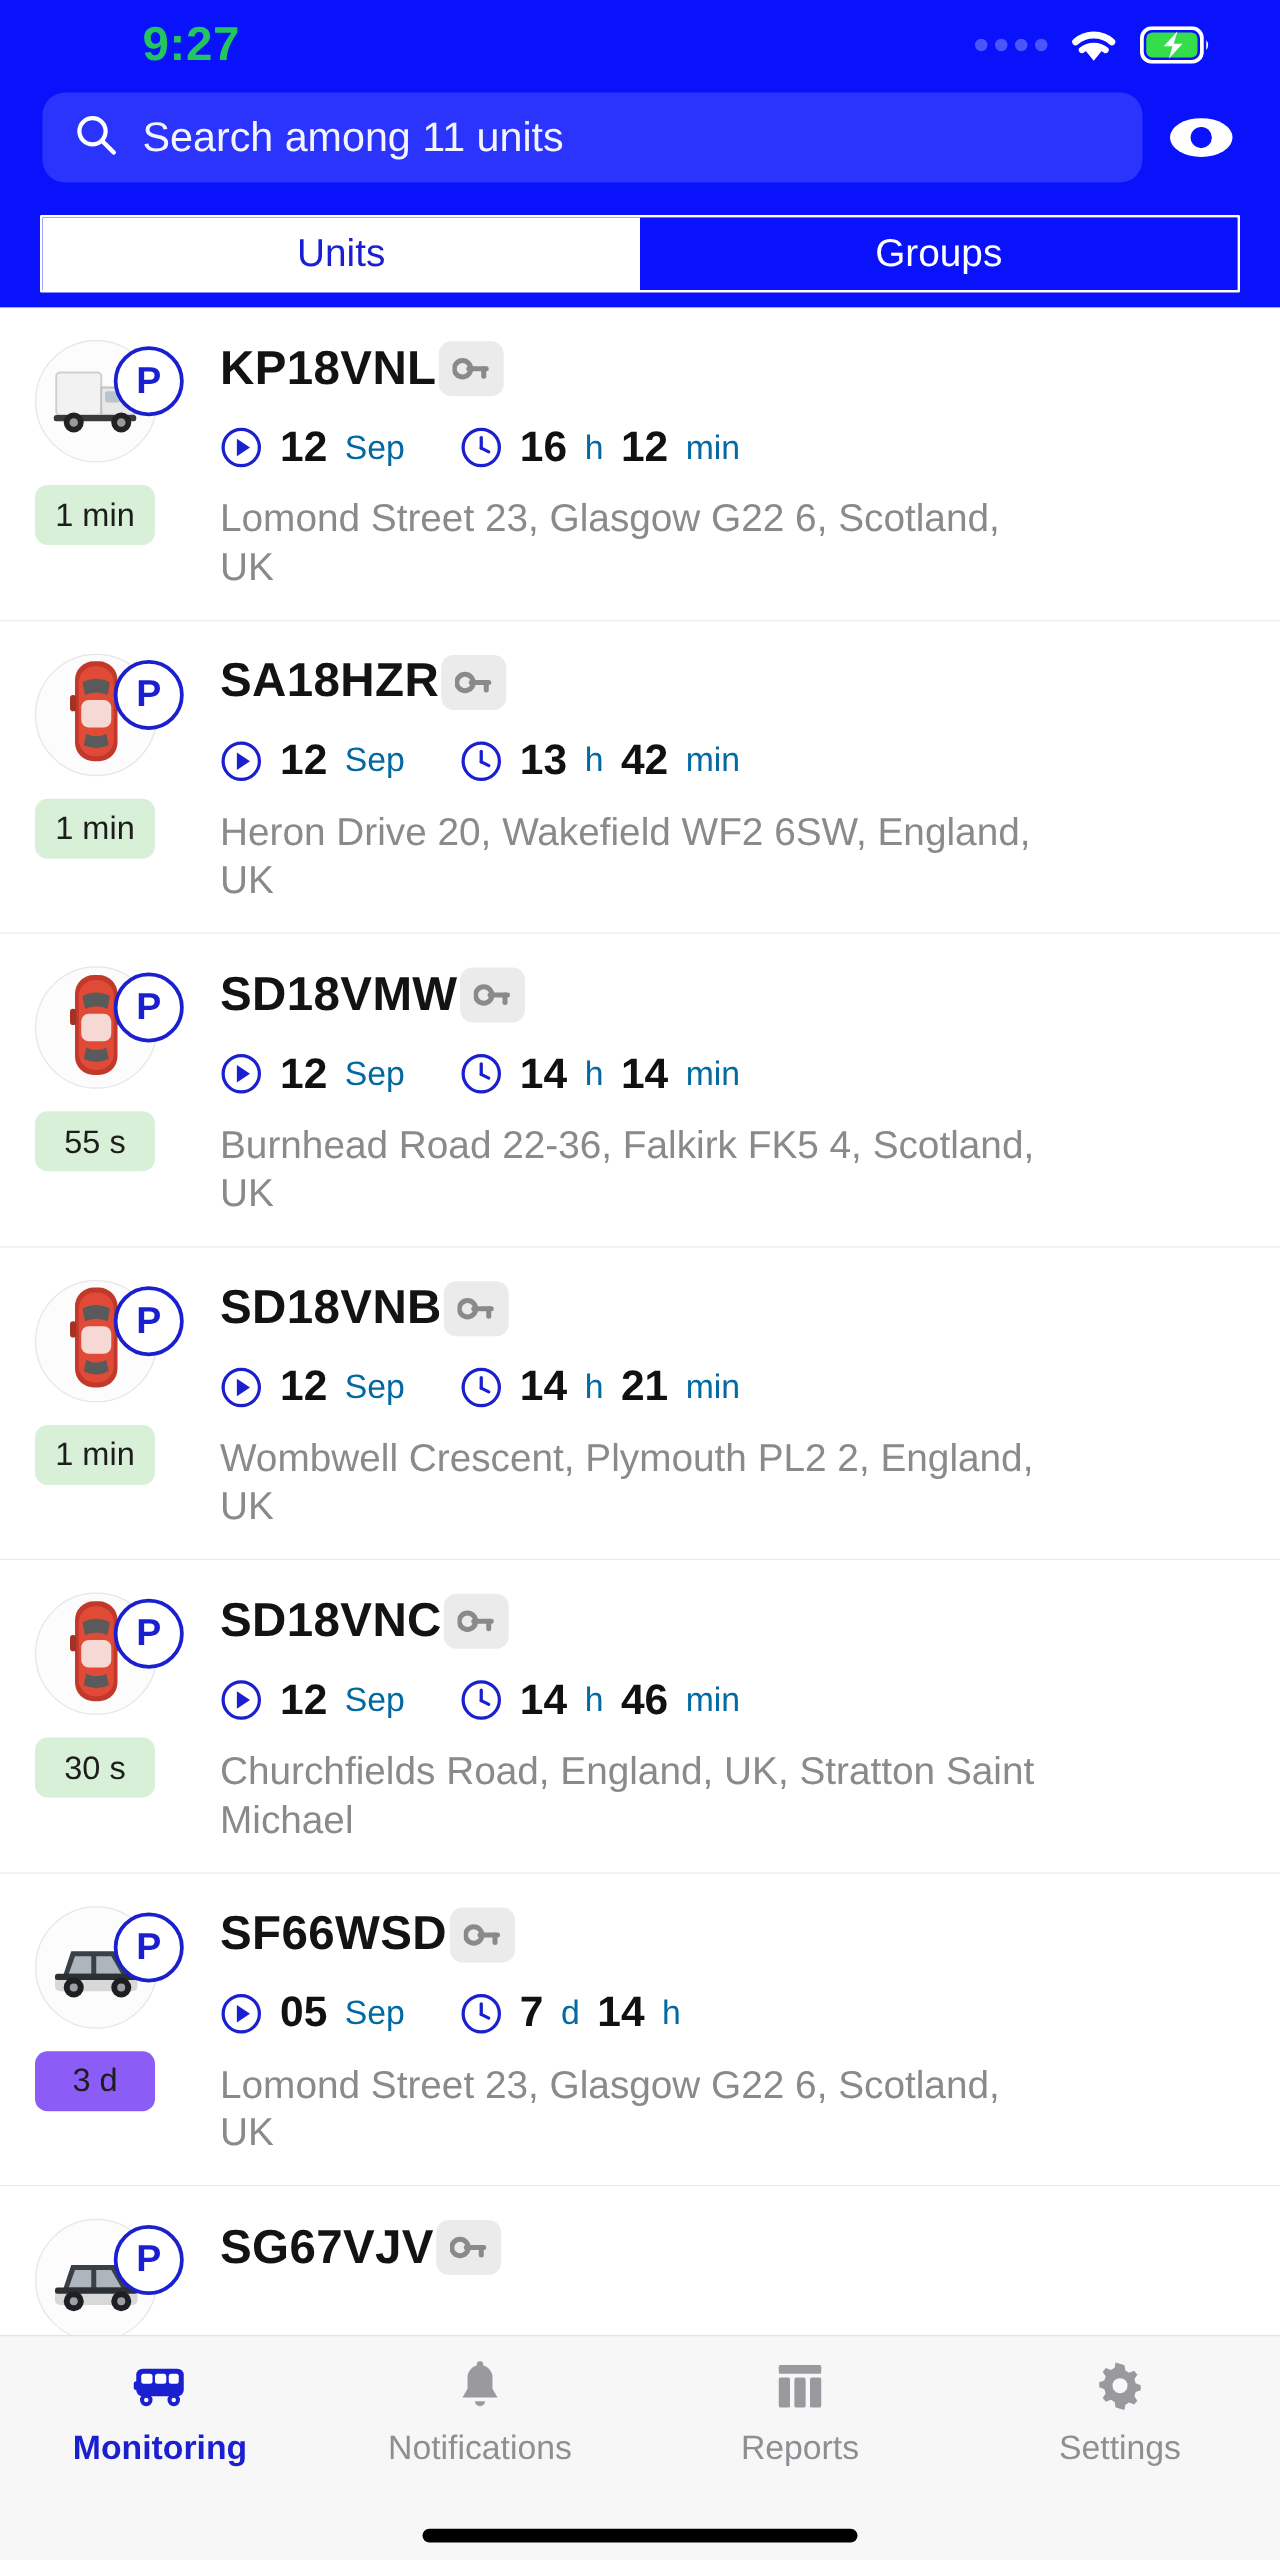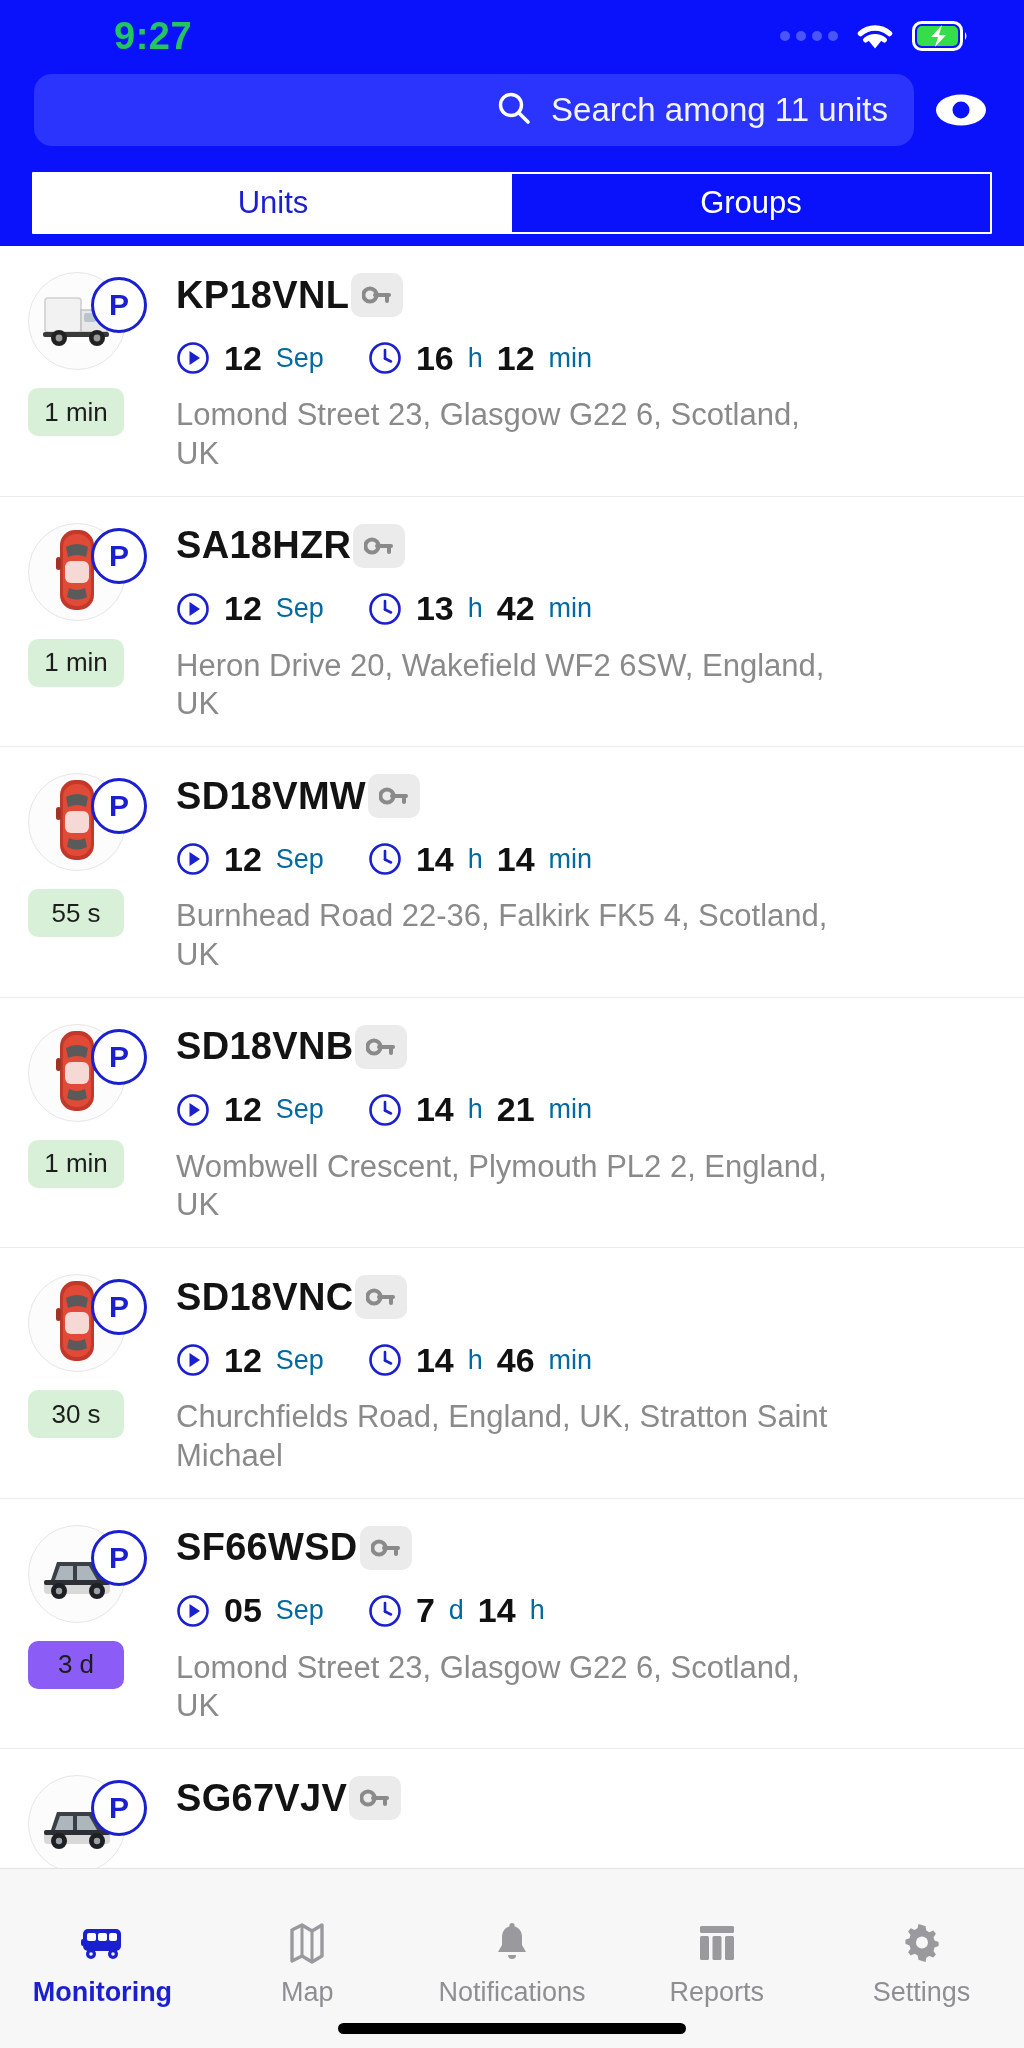--- a/index.html
+++ b/index.html
@@ -50,21 +50,20 @@
   }
   .searchbar {
     flex:1;
     height:72px;
     background:#2a34fc;
     border-radius:18px;
     display:flex;
     align-items:center;
     padding:0 26px;
     gap:20px;
-    justify-content:flex-end;
   }
   .search-icon { flex:0 0 auto; }
   .search-placeholder {
     color:#ffffff;
     font-size:33px;
     opacity:.95;
     white-space:nowrap;
   }
   .eye-btn {
     width:58px; height:58px;
@@ -192,21 +191,20 @@
     height:180px;
     background:#f7f7f7;
     border-top:1px solid #e2e2e2;
     display:flex;
     flex-direction:column;
   }
   .tabs {
     display:flex;
     flex:1;
     padding-top:16px;
-    align-items:flex-end;
   }
   .tab {
     flex:1;
     display:flex;
     flex-direction:column;
     align-items:center;
     gap:10px;
     cursor:pointer;
   }
   .tab-icon { height:48px; display:flex; align-items:center; justify-content:center; }
@@ -651,29 +649,20 @@
       <circle cx="12" cy="31" r="5" fill="#1a1fd0"></circle>
             <circle cx="12" cy="31" r="1.8" fill="#f7f7f7"></circle>
       <circle cx="34" cy="31" r="5" fill="#1a1fd0"></circle>
             <circle cx="34" cy="31" r="1.8" fill="#f7f7f7"></circle>
     </svg>
         </span>
     <span class="tab-label">Monitoring</span>
       </div>
       <div class="tab">
     <span class="tab-icon">
-          <svg width="34" height="42" viewBox="0 0 34 42">
-      <path d="M2 8 L12 3 L22 9 L32 3 V34 L22 40 L12 34 L2 39 Z" fill="none" stroke="#9a9a9e" stroke-width="3.4" stroke-linejoin="round"></path>
-      <path d="M12 3 V34 M22 9 V40" stroke="#9a9a9e" stroke-width="3"></path>
-    </svg>
-        </span>
-    <span class="tab-label">Map</span>
-      </div>
-      <div class="tab">
-    <span class="tab-icon">
           <svg width="36" height="42" viewBox="0 0 36 42">
       <path d="M18 4 a10 10 0 0 1 10 10 v9 l4 7 H4 l4 -7 v-9 A10 10 0 0 1 18 4 Z" fill="#9a9a9e"></path>
       <circle cx="18" cy="3.5" r="2.6" fill="#9a9a9e"></circle>
       <path d="M14 33 a4 4 0 0 0 8 0 Z" fill="#9a9a9e"></path>
     </svg>
         </span>
     <span class="tab-label">Notifications</span>
       </div>
       <div class="tab">
     <span class="tab-icon">

